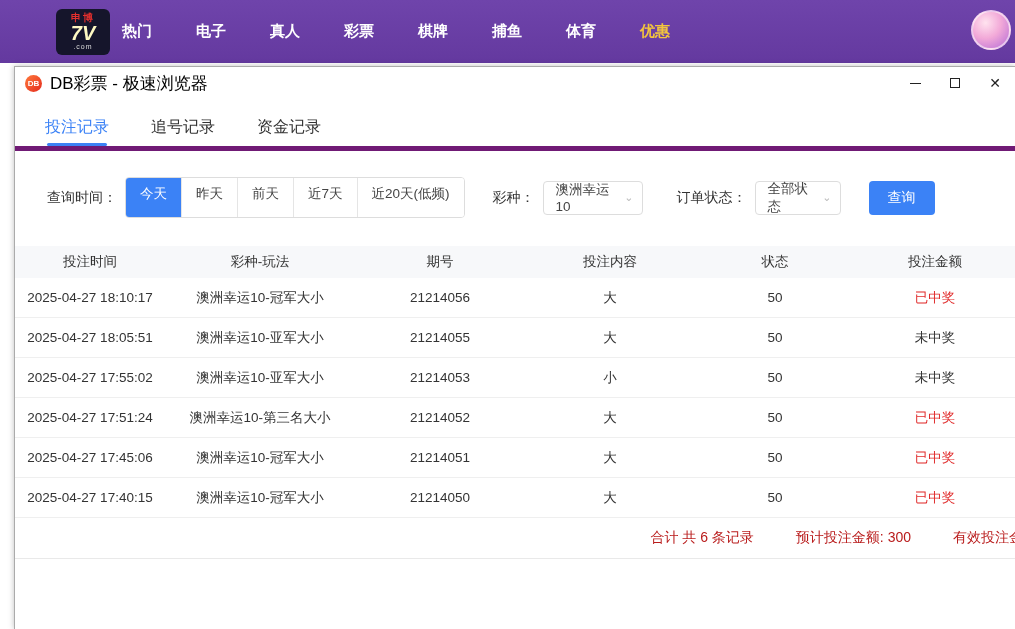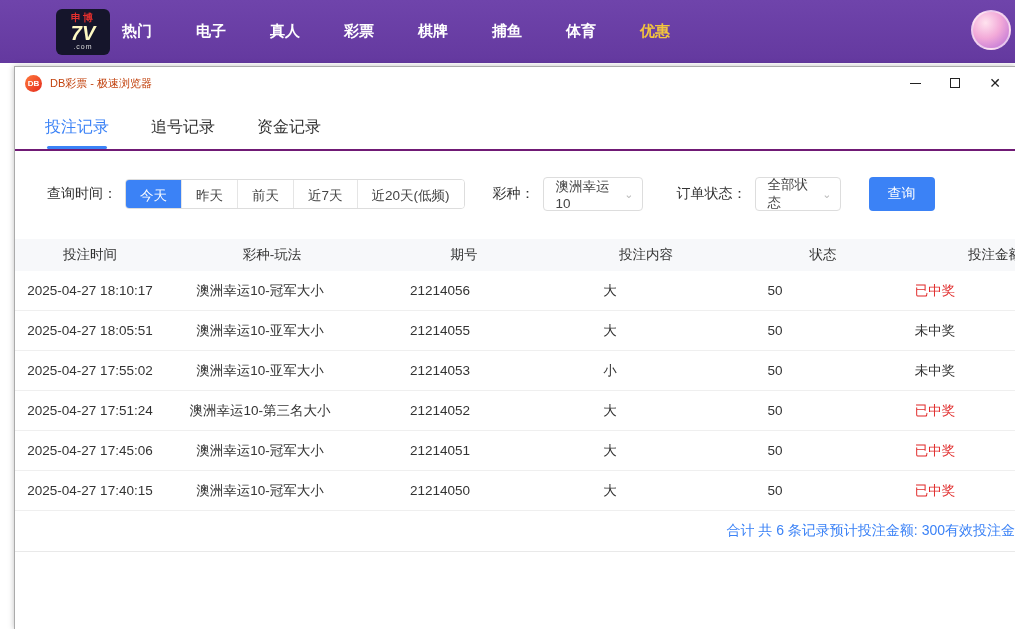--- a/index.html
+++ b/index.html
@@ -25,77 +25,77 @@
 
   
   .window { position:absolute; left:14px; top:66px; width:1001px; height:563px;
     background:#fff; border:1px solid #ababab; border-right:none; border-bottom:none;
     box-shadow:0 0 6px rgba(0,0,0,.25); }
   .titlebar { height:32px; display:flex; align-items:center; background:#fff;
     position:relative; }
   .win-badge { width:17px; height:17px; border-radius:50%; margin-left:10px;
     background:linear-gradient(135deg,#ff7a3c,#e42a1d); color:#fff; font-size:8px;
     font-weight:bold; display:flex; align-items:center; justify-content:center; }
-  .win-title { margin-left:8px; font-size:11px; color:#c2410c; }
+  .win-title { margin-left:8px; font-size:17px; color:#000000; }
   .win-controls { position:absolute; right:0; top:0; height:32px; display:flex; }
   .win-btn { width:40px; height:32px; display:flex; align-items:center;
     justify-content:center; color:#222; cursor:pointer; font-size:13px; }
   .min-glyph { display:block; width:11px; height:0; border-top:1.5px solid #222; }
   .max-glyph { display:block; width:10px; height:10px; border:1.3px solid #222; }
   .close-glyph { font-size:14px; line-height:1; }
 
   .urlbar { height:28px; display:flex; align-items:center; border-top:1px solid #eee;
     border-bottom:1px solid #e2e2e2; background:#fff; }
   .lock { margin-left:10px; display:flex; }
   .url-text { margin-left:7px; font-size:12.5px; color:#222; white-space:nowrap;
     overflow:hidden; }
 
   
   .tabs { display:flex; gap:42px; padding:18px 0 0 30px; height:52px;
-    border-bottom:2px solid #701a75; }
+    border-bottom:5px solid #701a75; }
   .tab { font-size:16px; color:#333; cursor:pointer; position:relative;
     padding-bottom:12px; }
   .tab.active { color:#3b82f6; }
   .tab.active::after { content:""; position:absolute; left:2px; right:2px; bottom:0;
     height:3px; background:#3b82f6; border-radius:2px; }
 
   
   .filterbar { display:flex; align-items:center; margin:26px 0 0 32px; }
   .f-label { font-size:14px; color:#333; margin-right:8px; white-space:nowrap; }
   .time-group { display:flex; border:1px solid #ddd; border-radius:4px;
     overflow:hidden; }
-  .time-btn { padding:0 14px; height:28px; line-height:32px; font-size:13.5px;
+  .time-btn { padding:0 14px; height:39px; line-height:32px; font-size:13.5px;
     color:#444; background:#fff; border-left:1px solid #e5e5e5; cursor:pointer;
     white-space:nowrap; }
   .time-btn:first-child { border-left:none; }
   .time-btn.active { background:#3b82f6; color:#fff; }
   .select { display:flex; align-items:center; justify-content:space-between;
     border:1px solid #ddd; border-radius:4px; height:34px; padding:0 8px 0 12px;
     font-size:13.5px; color:#444; cursor:pointer; background:#fff; }
   .select .chev { color:#bbb; font-size:11px; margin-left:10px; }
   .sel-lottery { width:100px; margin-right:34px; }
   .sel-status { width:86px; margin-right:28px; }
   .gap1 { margin-left:28px; }
   .search-btn { width:66px; height:34px; background:#3b82f6; color:#fff;
     font-size:14px; border:none; border-radius:4px; cursor:pointer; }
 
   
   .table { margin-top:28px; }
   .thead, .trow { display:grid;
     grid-template-columns:15% 19% 17% 17% 16% 16%; align-items:center; }
-  .thead { background:#f7f8fa; height:32px; font-size:13.5px; color:#333;gap:12px; }
+  .thead { background:#f7f8fa; height:32px; font-size:13.5px; color:#333; }
   .trow { height:40px; font-size:13.5px; color:#333; border-bottom:1px solid #efefef; }
   .cell { text-align:center; white-space:nowrap; overflow:hidden; }
   .cell.status.won { color:#e02a2a; }
   .cell.status.lost { color:#333; }
 
   
   .summary { display:flex; justify-content:flex-end; align-items:center;
-    height:41px; border-bottom:1px solid #e9e9e9; font-size:14px;
-    color:#3b82f6; white-space:nowrap; padding-right:12px; }
+    height:41px; gap:42px; border-bottom:1px solid #e9e9e9; font-size:14px;
+    color:#b91c1c; white-space:nowrap; padding-right:4px; }
   .summary span:last-child { margin-right:-12px; }
 </style>
 </head>
 <body>
 
 <div class="topbar">
   <div class="logo-box">
     <span class="logo-line1">申博</span>
     <span class="logo-line2">7V</span>
     <span class="logo-line3">.com</span>

